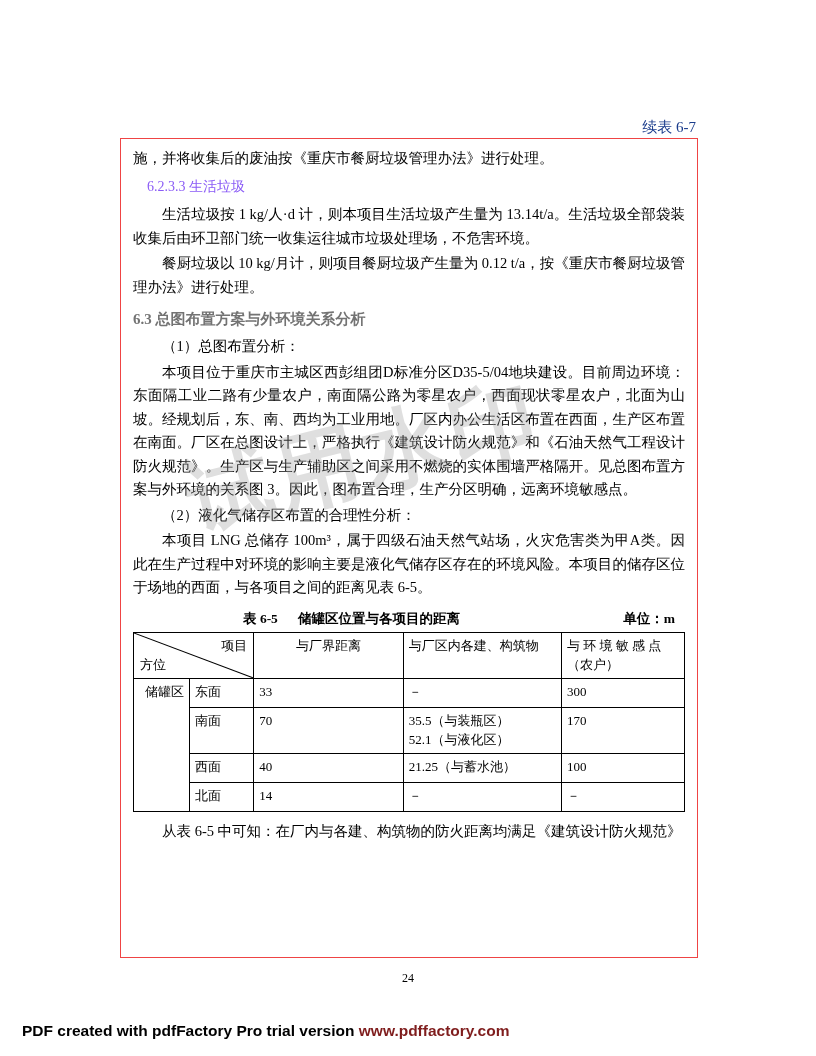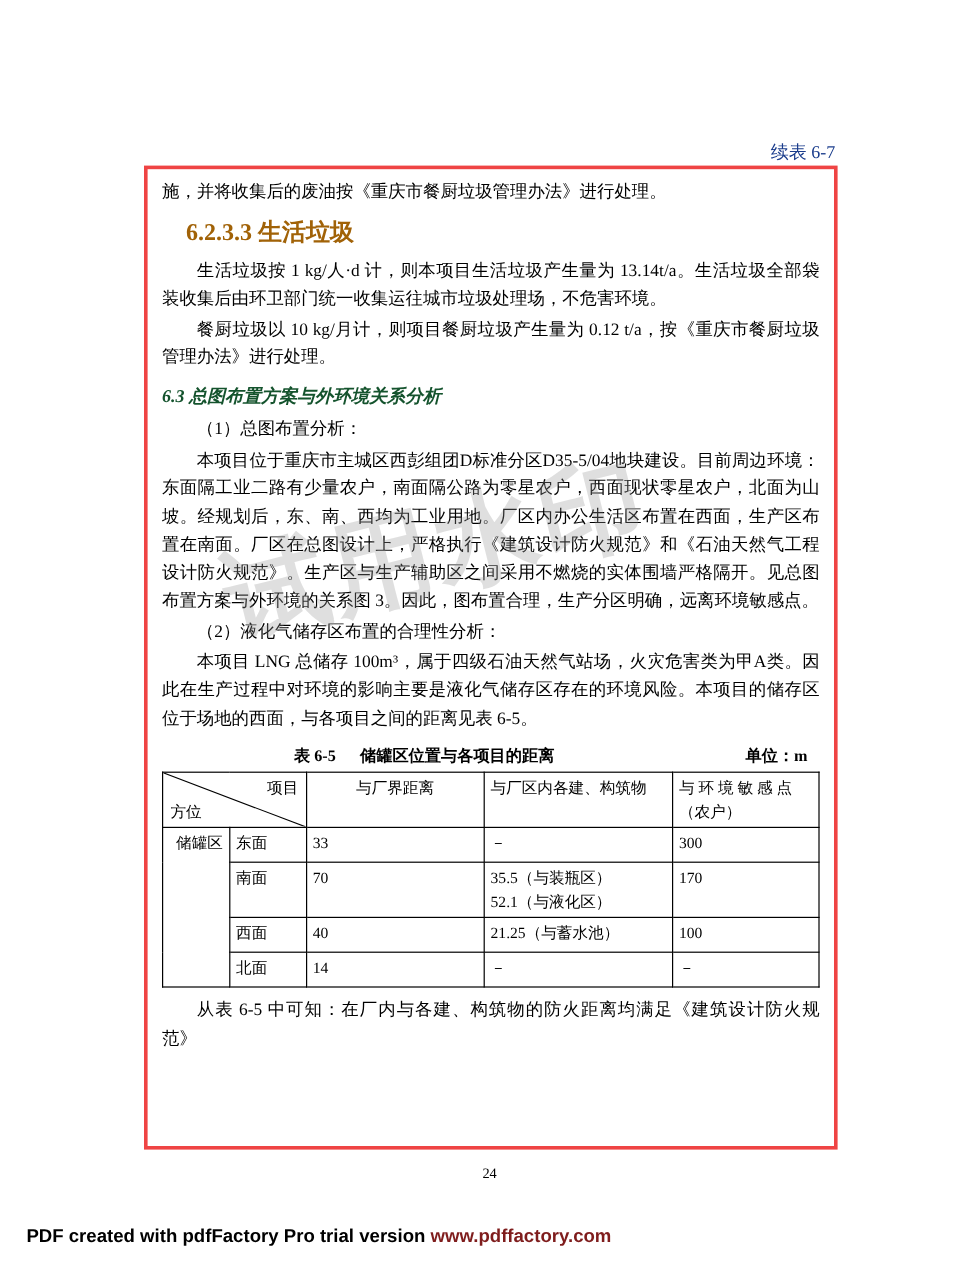--- a/index.html
+++ b/index.html
@@ -23,44 +23,43 @@
     font-size: 15px;
     color: #1a3c8c;
     font-family: "Liberation Serif", serif;
   }
   .content-box {
     position: absolute;
     left: 120px;
     top: 138px;
     width: 578px;
     min-height: 820px;
-    border: 3px solid #ef4444;
+    border: 1px solid #ef4444;
     box-sizing: border-box;
     padding: 8px 12px 10px 12px;
   }
   p {
     margin: 0 0 2px 0;
     font-size: 14.5px;
     line-height: 1.62;
     text-align: justify;
   }
   .indent { text-indent: 2em; }
   .heading3 {
-    font-weight: bold;
-    color: #a16207;
-    font-size: 20px;
+    font-weight: normal;
+    color: #8b5cf6;
+    font-size: 14px;
     margin: 6px 0 4px 0;
     text-indent: 1em;
   }
   .heading2 {
     font-weight: bold;
-    color: #14532d;
+    color: #737373;
     font-size: 15px;
     margin: 8px 0 4px 0;
-    font-style: italic;
   }
   .tbl-caption {
     margin-top: 10px;
     font-size: 13.5px;
     font-weight: bold;
     position: relative;
     height: 20px;
   }
   .tbl-caption .cap-label {
     position: absolute;

